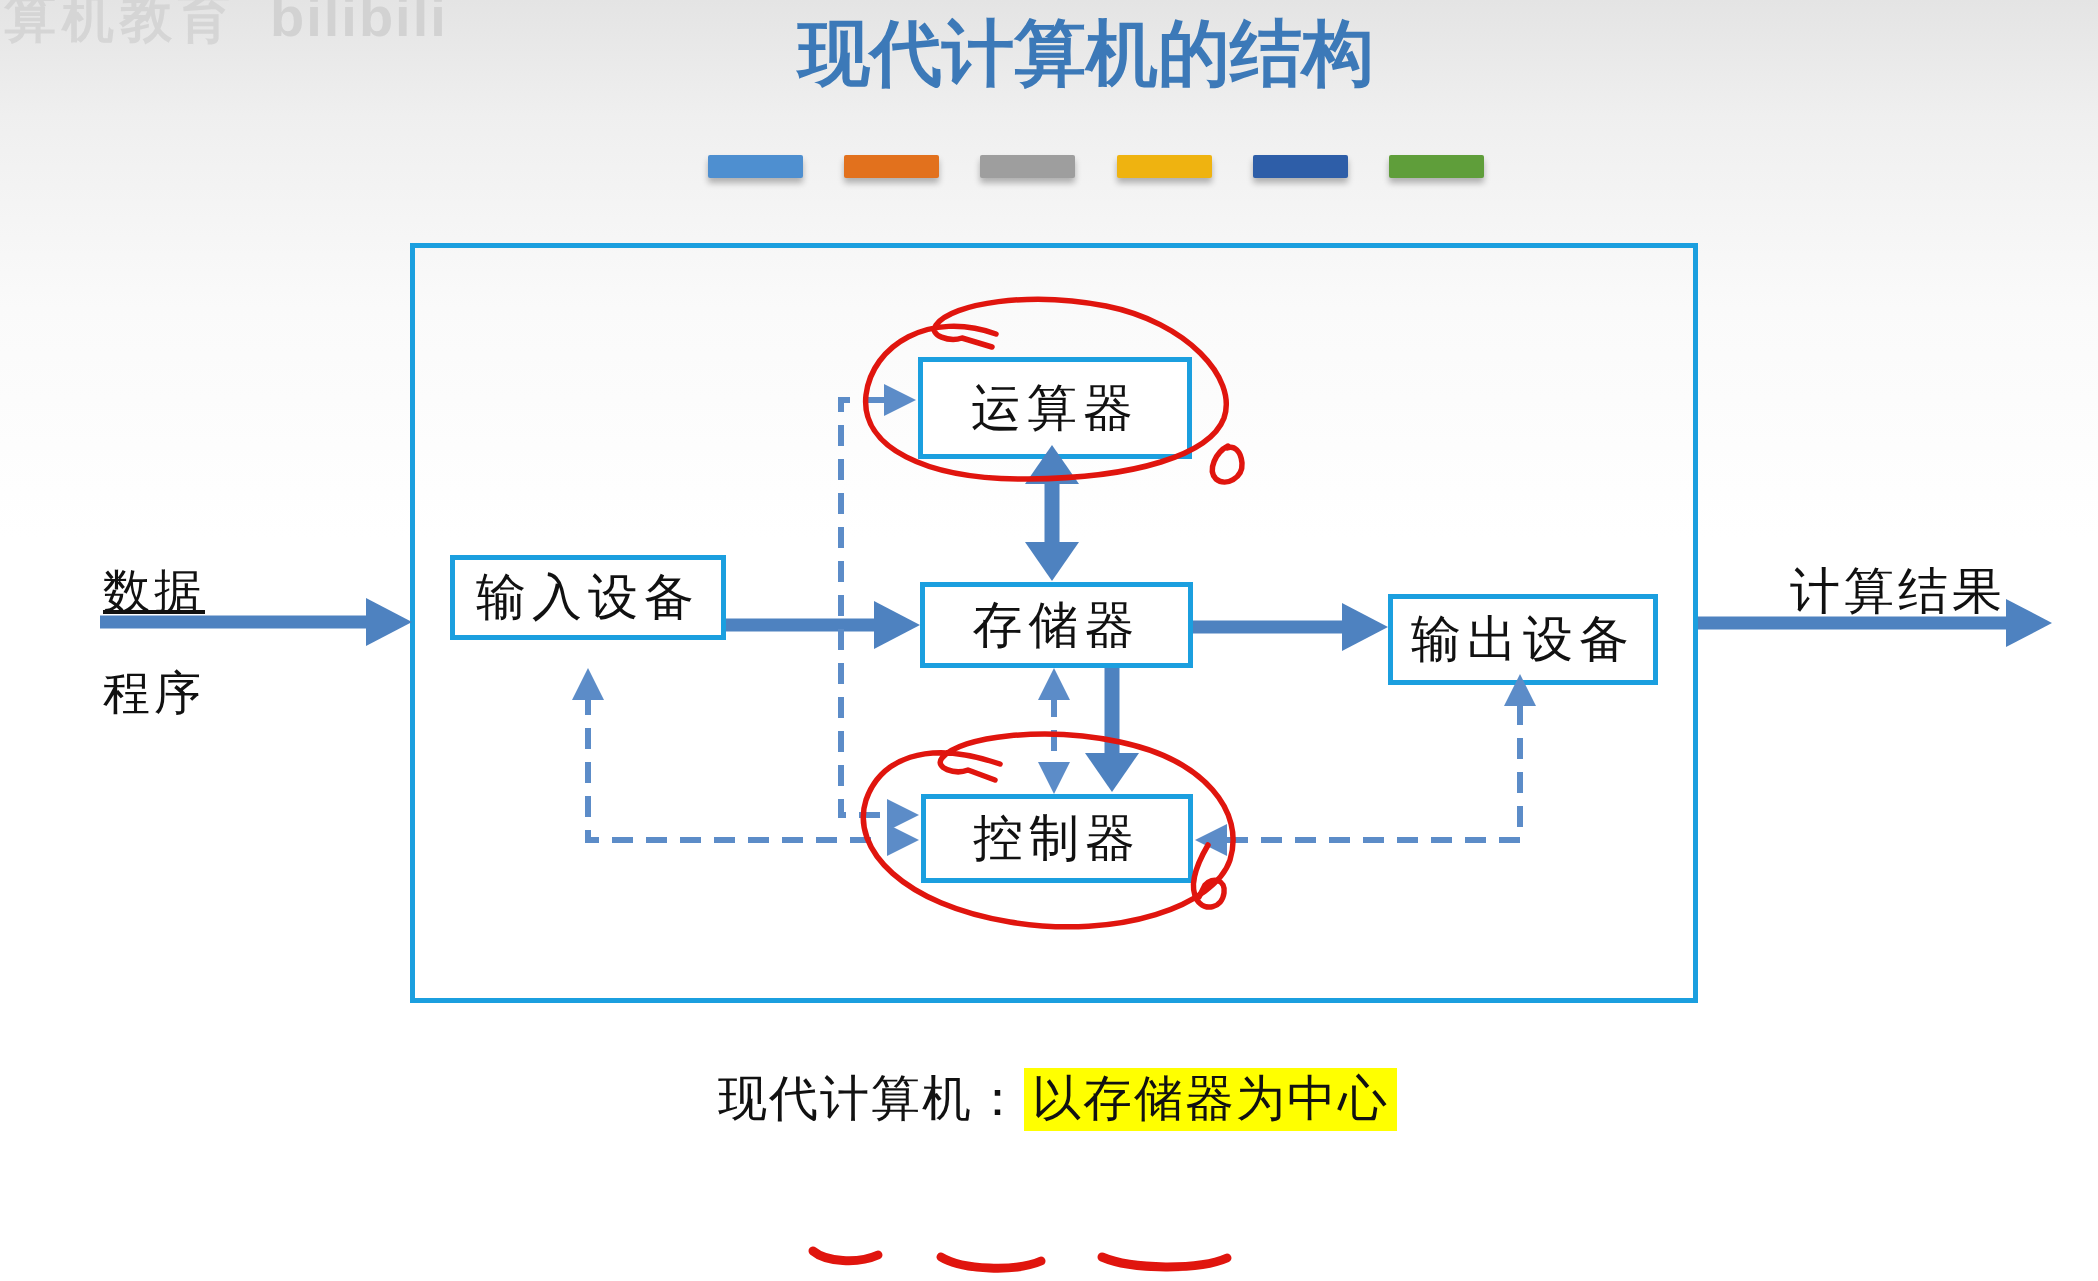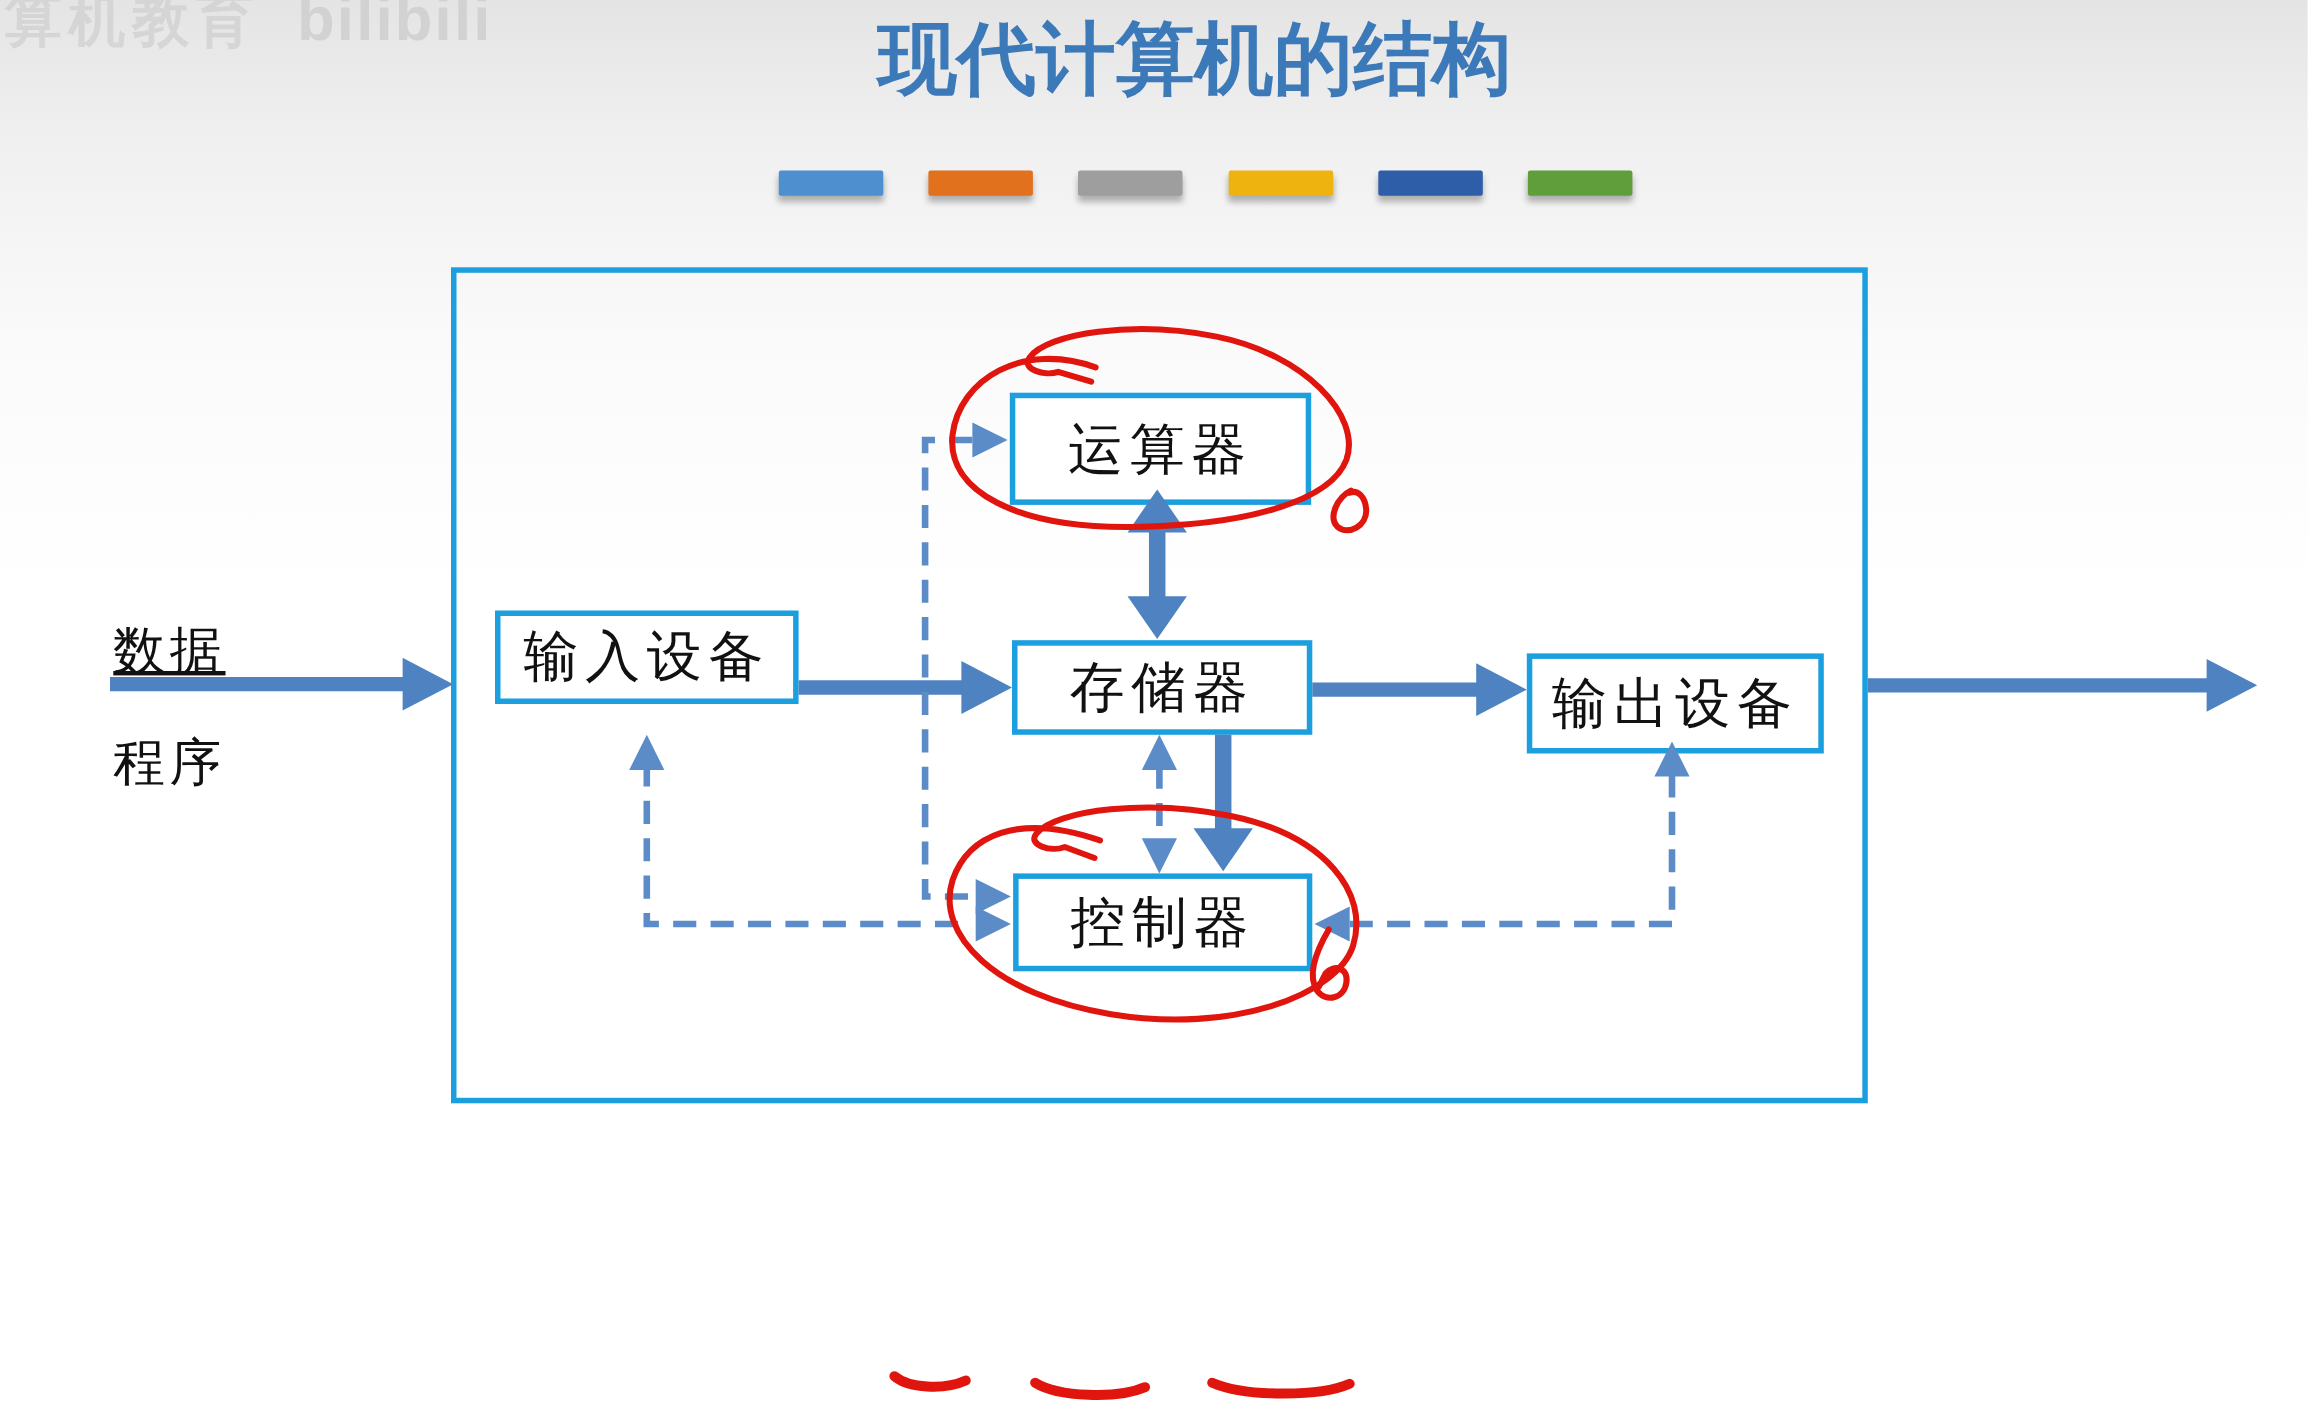--- a/index.html
+++ b/index.html
@@ -81,20 +81,21 @@
   </div>
   <div class="cbox b-in">
     <span>输入设备</span>
   </div>
   <div class="cbox b-out">
     <span>输出设备</span>
   </div>
 
   <div class="side-label l-data">数据</div>
   <div class="side-label l-prog">程序</div>
+  <div class="side-label l-result">计算结果</div>
 
   <svg class="overlay" width="2098" height="1281" viewBox="0 0 2098 1281">
 
     <g>
       <path class="arr-solid" stroke-width="13" d="M100,622 H368"></path>
       <polygon class="arr-solid-head" points="412,622 366,598 366,646"></polygon>
     </g>
     <g>
       <path class="arr-solid" stroke-width="13" d="M726,625 H876"></path>
       <polygon class="arr-solid-head" points="920,625 874,601 874,649"></polygon>
@@ -140,14 +141,17 @@
 
     <path class="red-pen" d="M996,334 C930,310 872,345 866,395 C860,447 925,480 1028,479 C1135,478 1210,455 1224,418 C1238,378 1186,322 1106,306 C1030,291 952,303 936,325 C928,336 950,342 962,338 L992,347"></path>
     <path class="red-pen" d="M1228,446 C1216,452 1207,470 1216,479 C1226,487 1243,478 1242,463 C1241,451 1234,445 1227,448"></path>
     <path class="red-pen" d="M1000,764 C925,738 880,760 866,800 C850,850 905,905 1010,922 C1120,940 1215,905 1230,860 C1245,812 1205,760 1120,742 C1045,726 960,736 942,758 C934,768 955,775 968,770 L995,780"></path>
     <path class="red-pen" d="M1208,845 C1198,862 1188,885 1197,900 C1205,912 1222,908 1224,893 C1226,880 1213,876 1205,885 L1199,897"></path>
     <path class="red-pen-thick" d="M813,1251 C826,1262 858,1264 878,1255"></path>
     <path class="red-pen-thick" d="M941,1257 C962,1270 1016,1272 1041,1261"></path>
     <path class="red-pen-thick" d="M1102,1257 C1132,1270 1200,1270 1227,1258"></path>
   </svg>
 
+  <div class="note1">
+    <span>现代计算机：</span><span class="hl">以存储器为中心</span>
+  </div>
 
 </div>
 
 </body></html>

